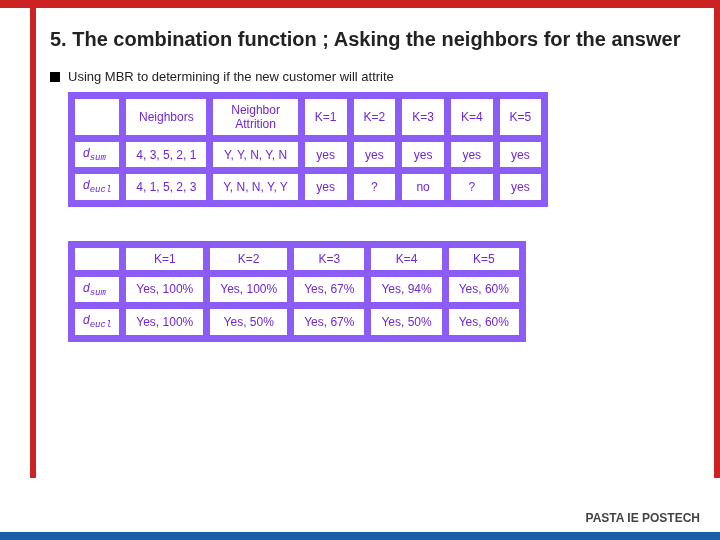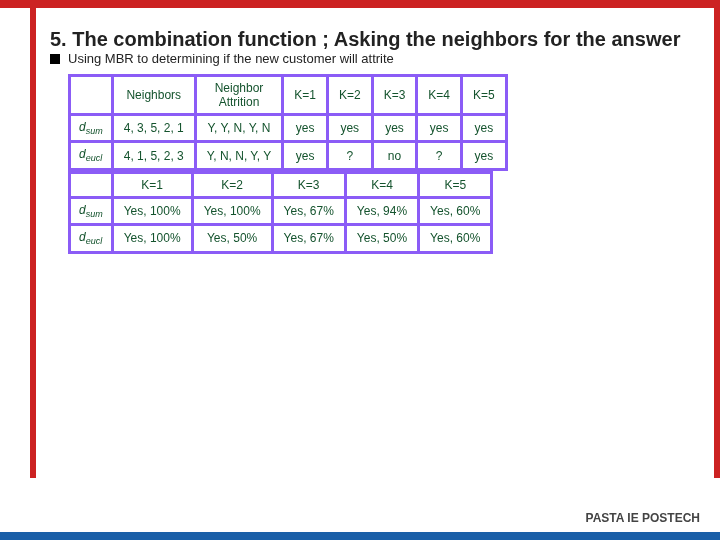--- a/index.html
+++ b/index.html
@@ -37,25 +37,26 @@
       top: 20px;
       left: 50px;
       right: 20px;
       bottom: 20px;
     }
 
     .page-title {
       font-size: 20px;
       font-weight: bold;
       color: #222;
+      margin-bottom: 18px;
       margin-top: 8px;
     }
 
     .section {
-      margin-bottom: 0;
+      margin-bottom: 34px;
     }
 
     .section-header {
       display: flex;
       align-items: flex-start;
       margin-bottom: 8px;
     }
 
     .bullet {
       width: 10px;
@@ -72,24 +73,24 @@
       color: #222;
     }
 
     table {
       border-collapse: collapse;
       margin-left: 18px;
       font-size: 12px;
     }
 
     td, th {
-      border: 3px solid #8b5cf6;
+      border: 7px solid #8b5cf6;
       padding: 4px 10px;
       text-align: center;
-      color: #14532d;
+      color: #6d28d9;
     }
 
     td.row-label {
       text-align: left;
       font-style: italic;
       padding: 4px 8px;
     }
 
     .footer-brand {
       position: absolute;
@@ -116,20 +117,21 @@
       position: absolute;
       top: 8px;
       right: 0;
       width: 6px;
       height: 470px;
       background: #cc2222;
     }
 
     sub {
       font-size: 9px;
+      font-family: Liberation Mono, monospace;
     }
   </style>
 </head>
 <body>
 
 <div class="top-bar"></div>
 <div class="left-bar"></div>
 <div class="right-bar"></div>
 <div class="bottom-bar"></div>
 

